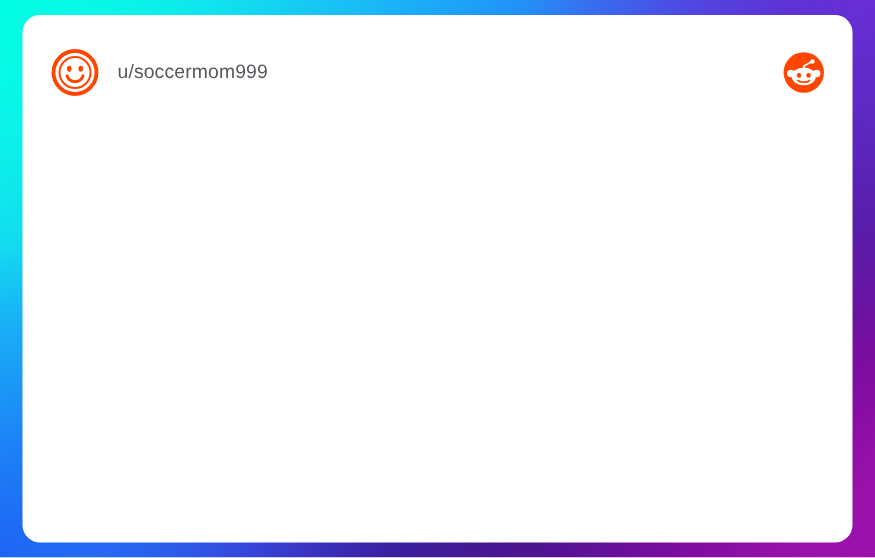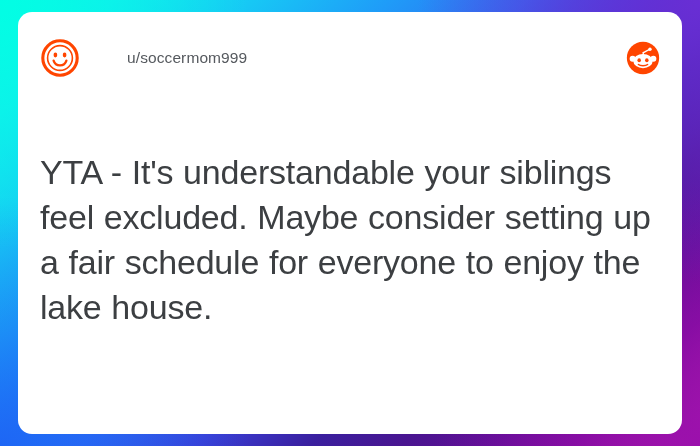--- a/index.html
+++ b/index.html
@@ -63,21 +63,20 @@
   #card-header {
     position: absolute;
     left: 0;
     top: 0;
     right: 0;
     height: 92px;
     display: flex;
     align-items: center;
     padding: 0 22px 0 22px;
     box-sizing: border-box;
-    gap: 33px;
   }
 
   #avatar {
     width: 40px;
     height: 40px;
     flex: 0 0 40px;
     display: block;
   }
 
   #username {
@@ -138,17 +137,16 @@
         <ellipse cx="20" cy="23.6" rx="11.4" ry="8.4" fill="#ffffff"></ellipse>
         <circle cx="7.8" cy="20.9" r="3.5" fill="#ffffff"></circle>
         <circle cx="32.2" cy="20.9" r="3.5" fill="#ffffff"></circle>
         <ellipse cx="15.5" cy="22.6" rx="2.05" ry="2.4" fill="#ff4500"></ellipse>
         <ellipse cx="24.5" cy="22.6" rx="2.05" ry="2.4" fill="#ff4500"></ellipse>
         <path d="M14.6 27.6 C 16.7 29.6 23.3 29.6 25.4 27.6" stroke="#ff4500" stroke-width="1.75" fill="none" stroke-linecap="round"></path>
       </svg>
 
     </div>
 
-    <div id="comment-body">YTA - It's understandable your siblings feel excluded. Maybe consider setting up a fair schedule for everyone to enjoy the lake house.</div>
 
   </div>
 
 </div>
 
 </body></html>

